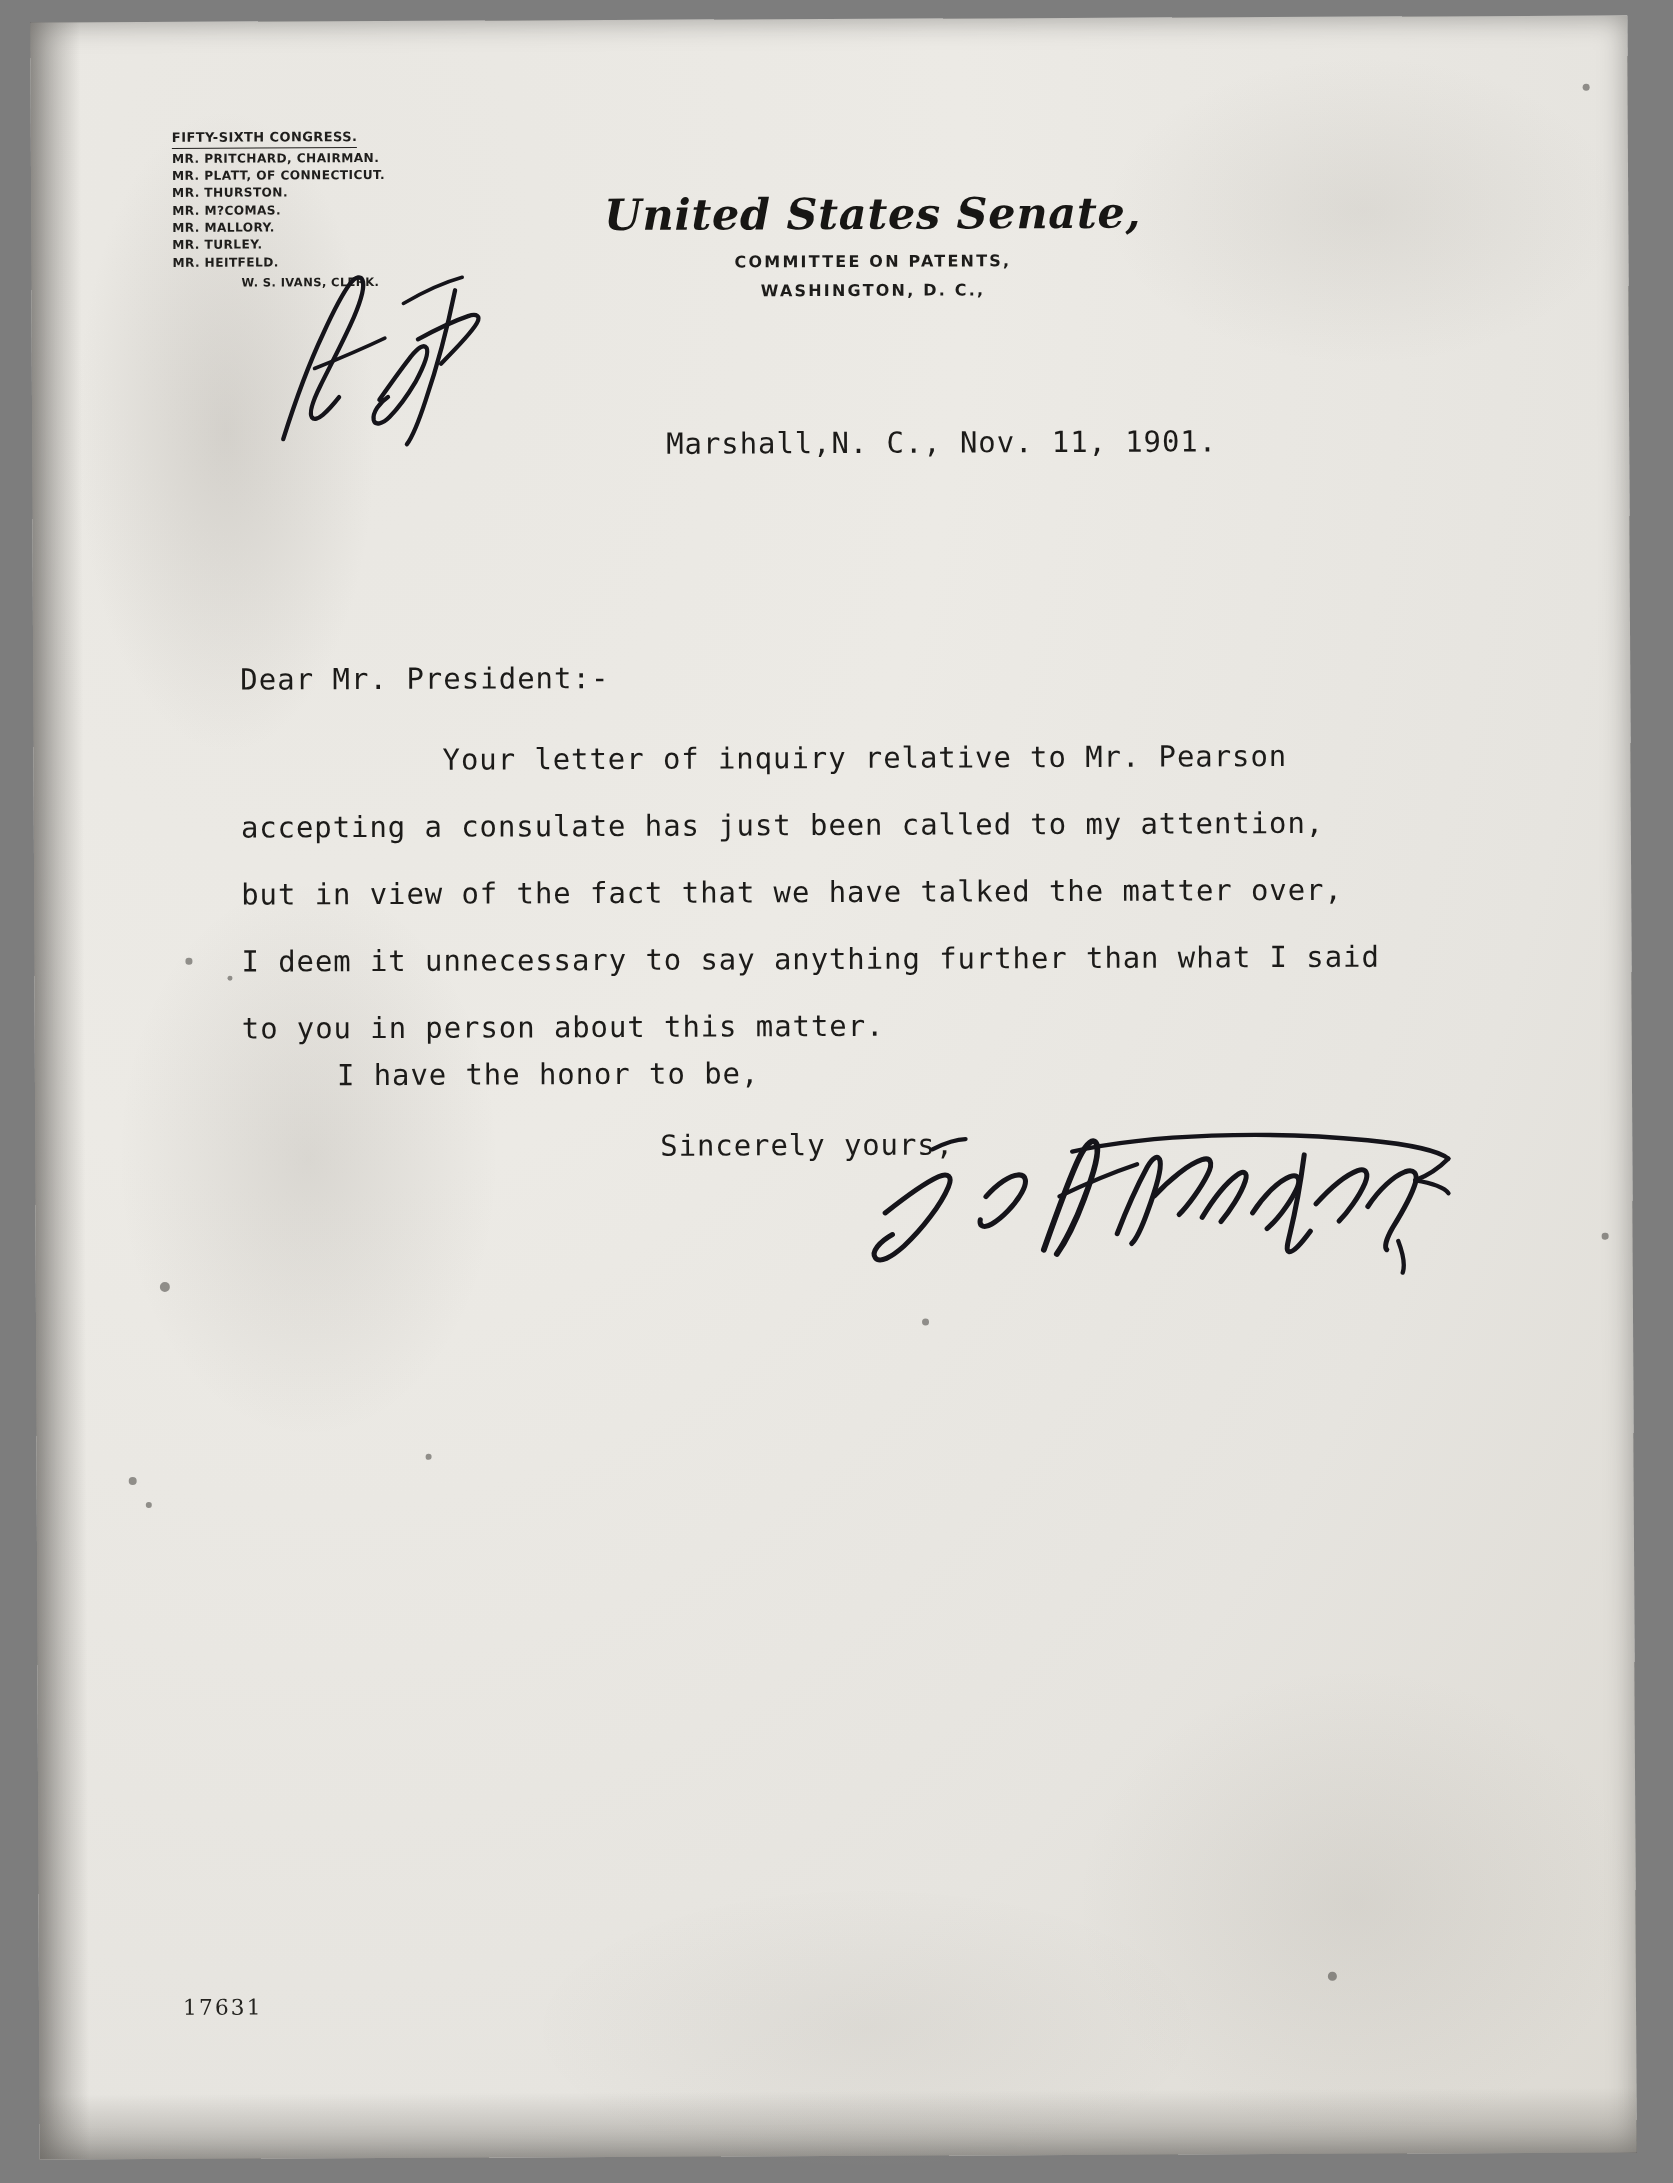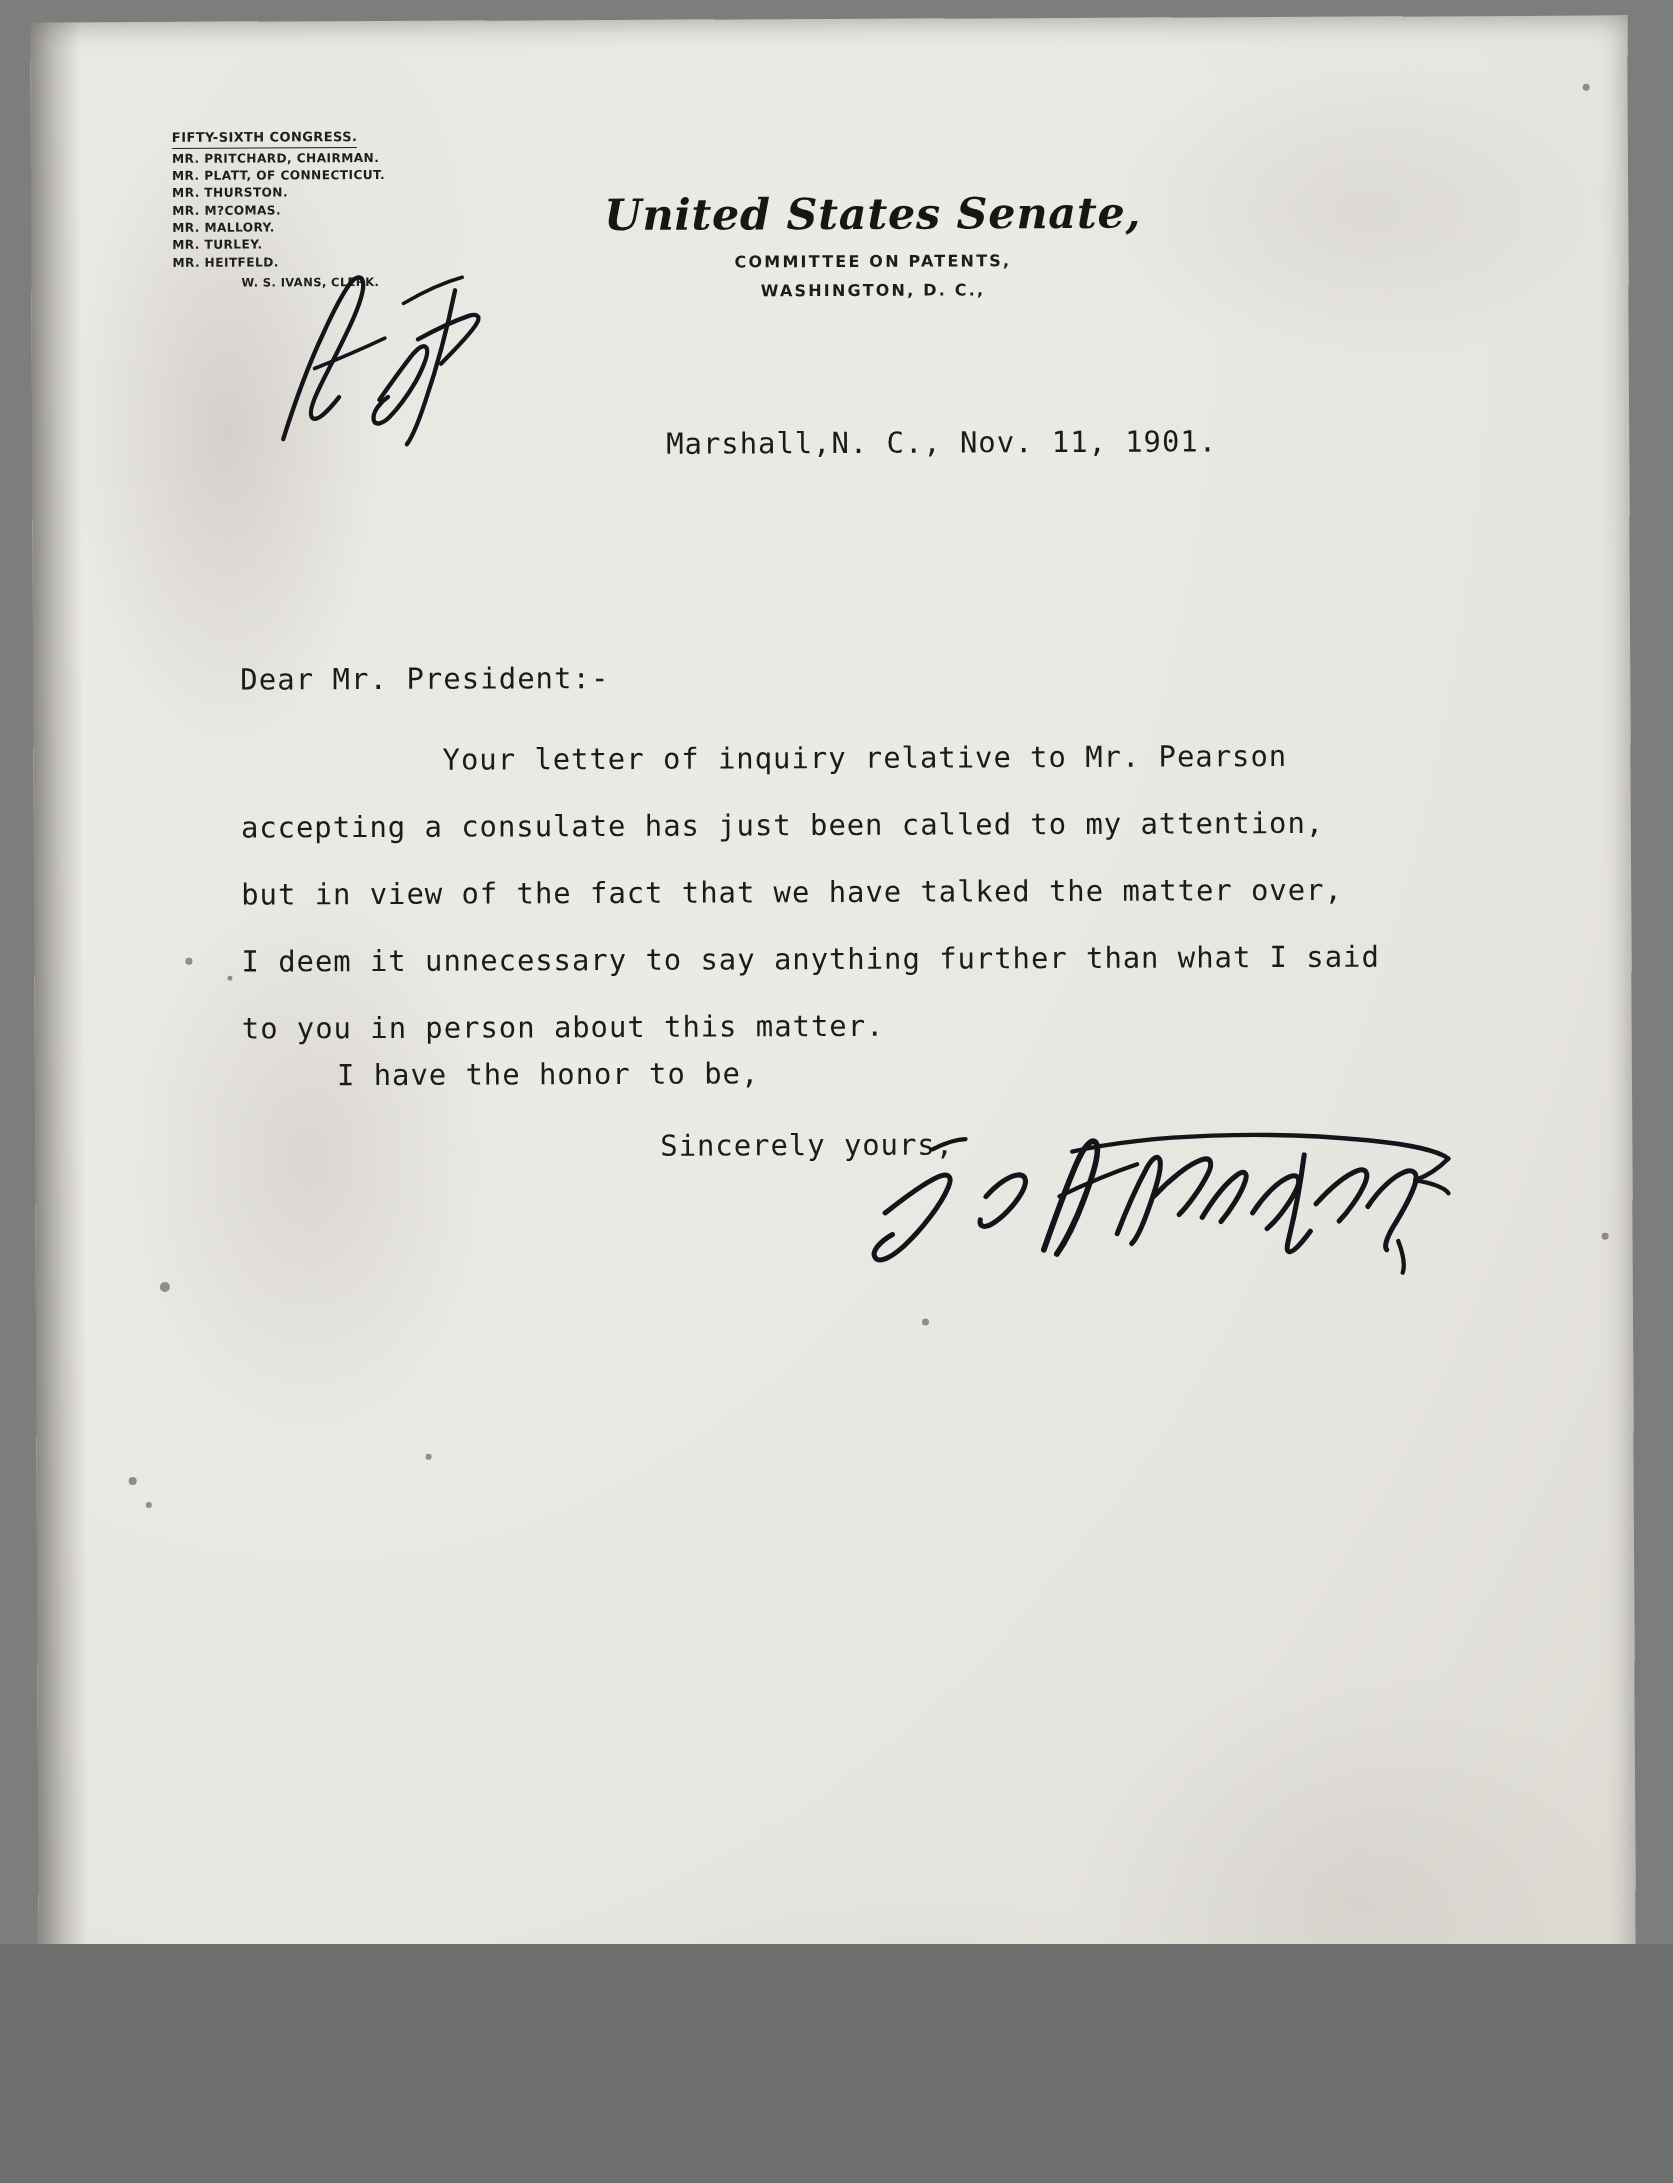--- a/index.html
+++ b/index.html
@@ -6,21 +6,21 @@
     margin: 0;
     padding: 0;
     background: #6e6e6e;
   }
   body {
     font-family: "Liberation Sans", sans-serif;
   }
   .page {
     position: relative;
     width: 1673px;
-    height: 1944px;
+    height: 2183px;
     background: #7d7d7d;
     overflow: hidden;
   }
   
   .sheet {
     position: absolute;
     left: 35px;
     top: 19px;
     width: 1597px;
     height: 2137px;

